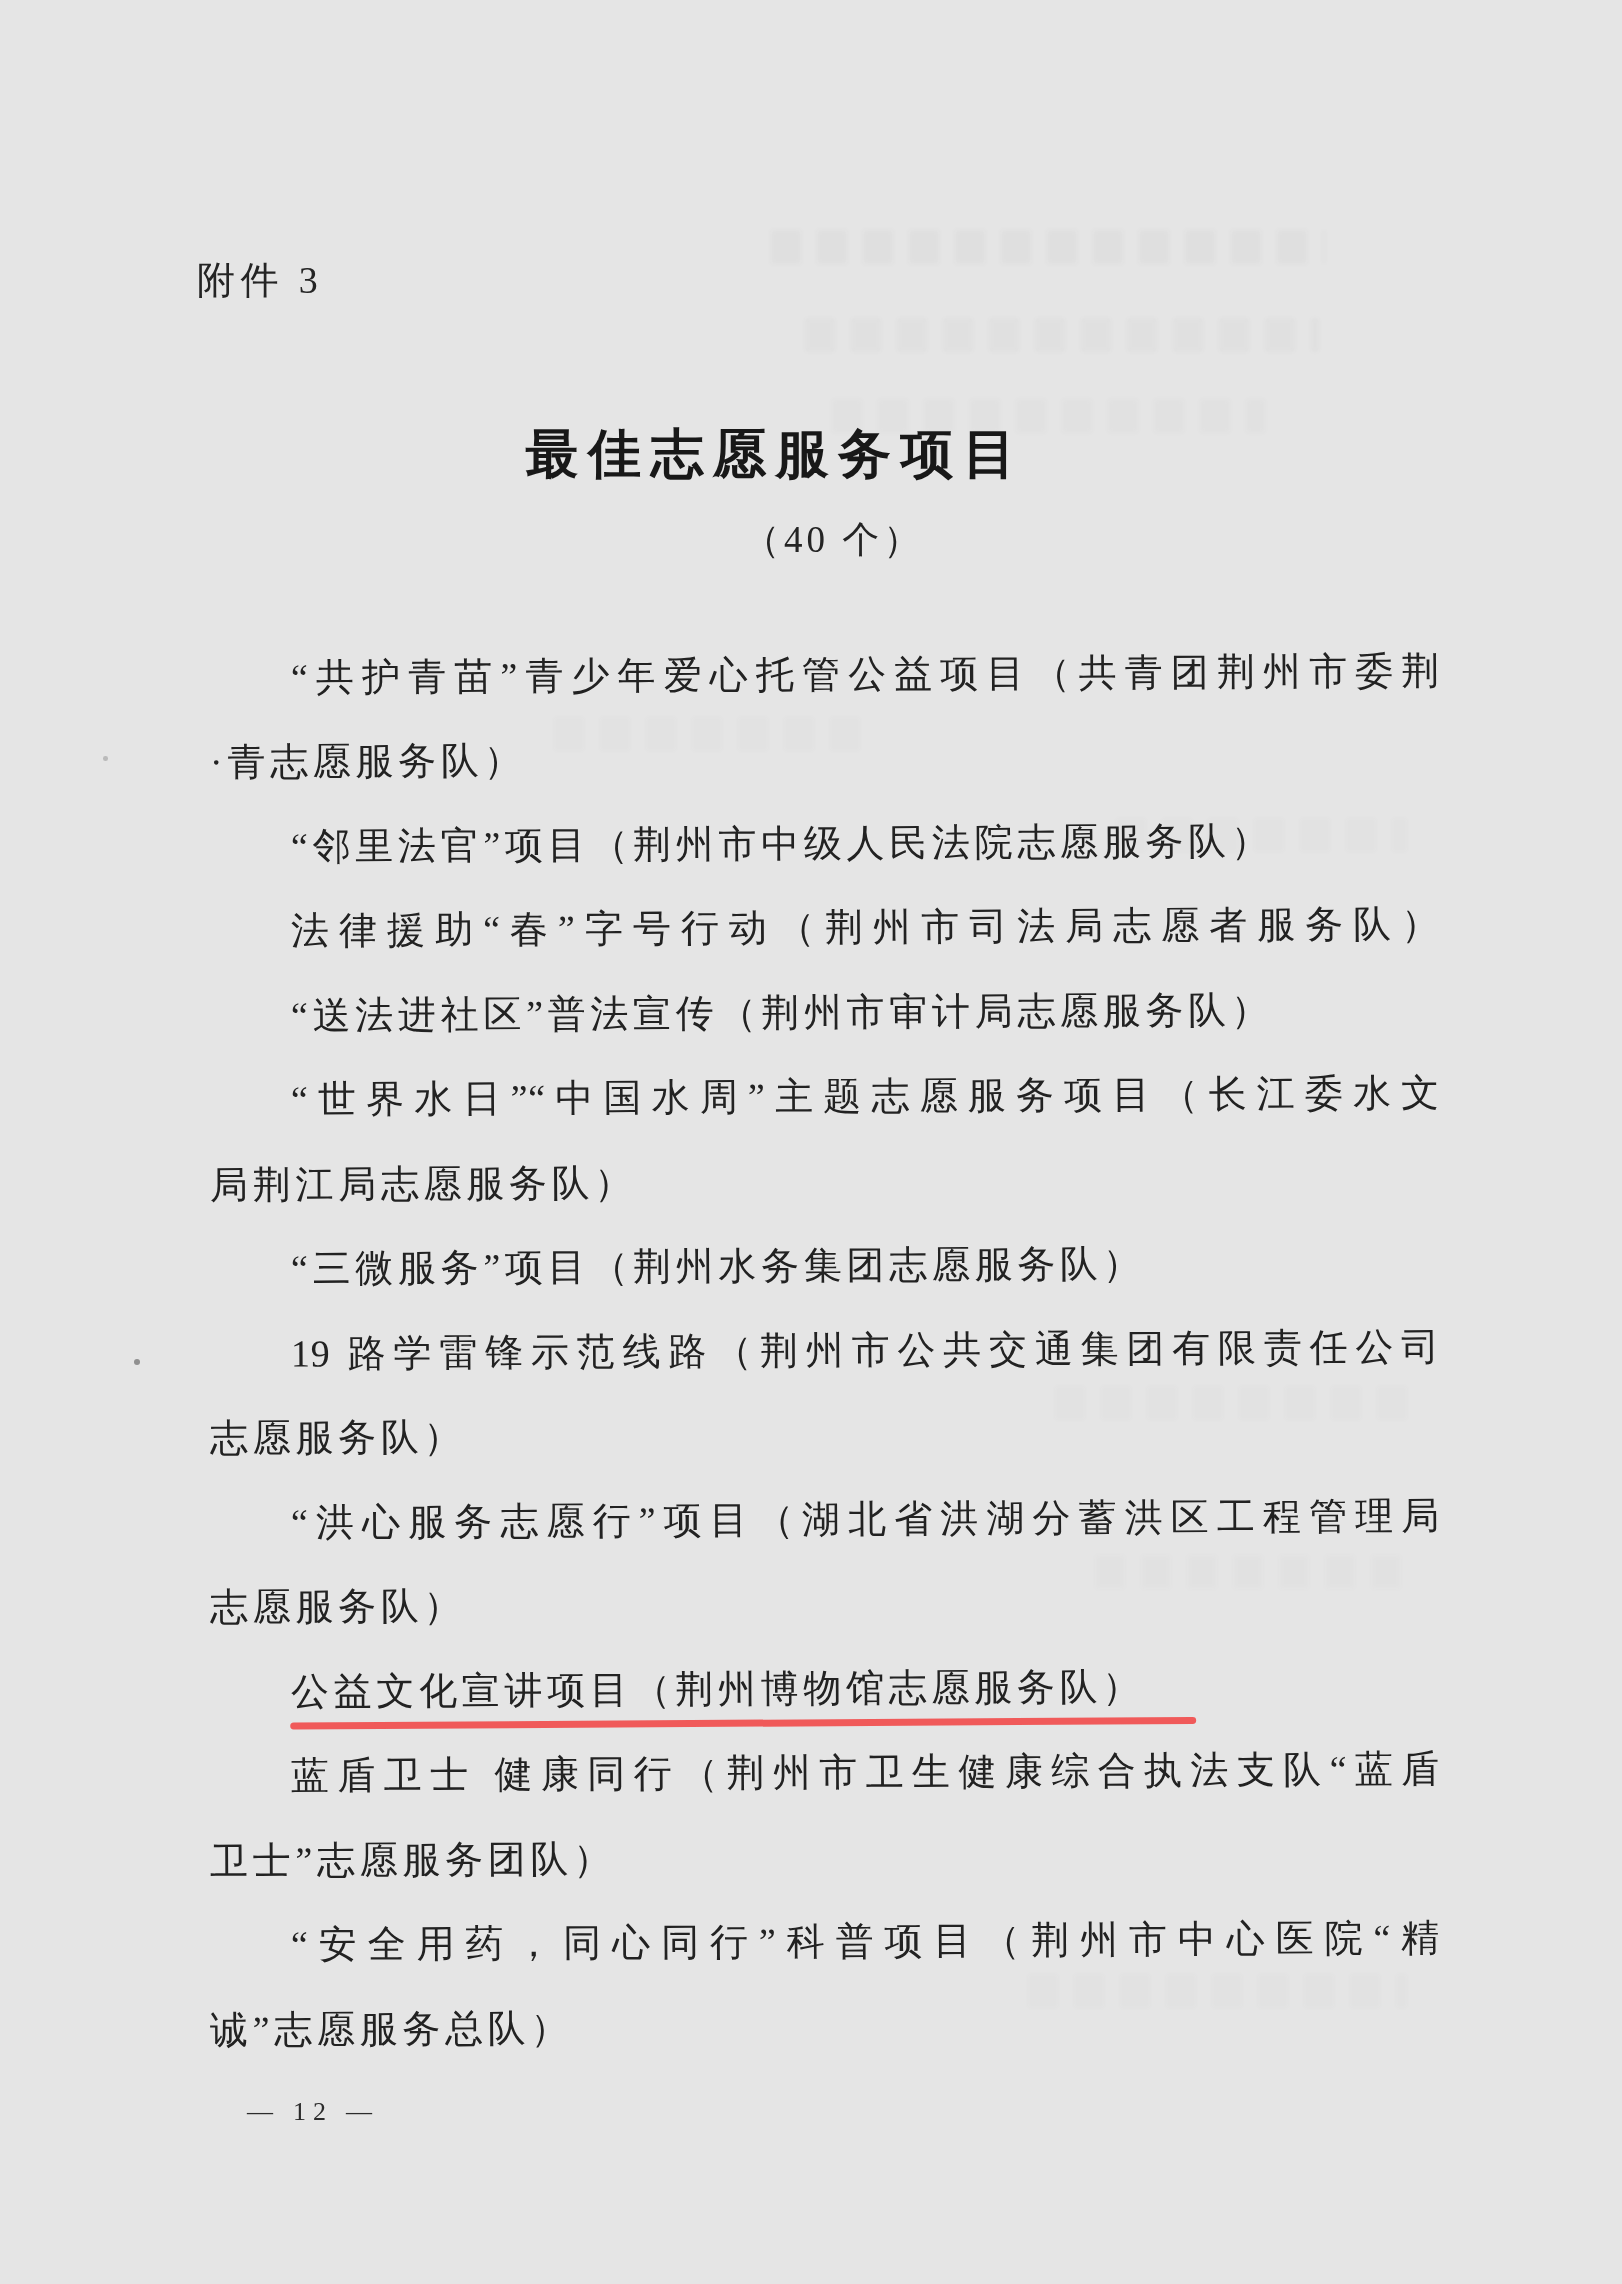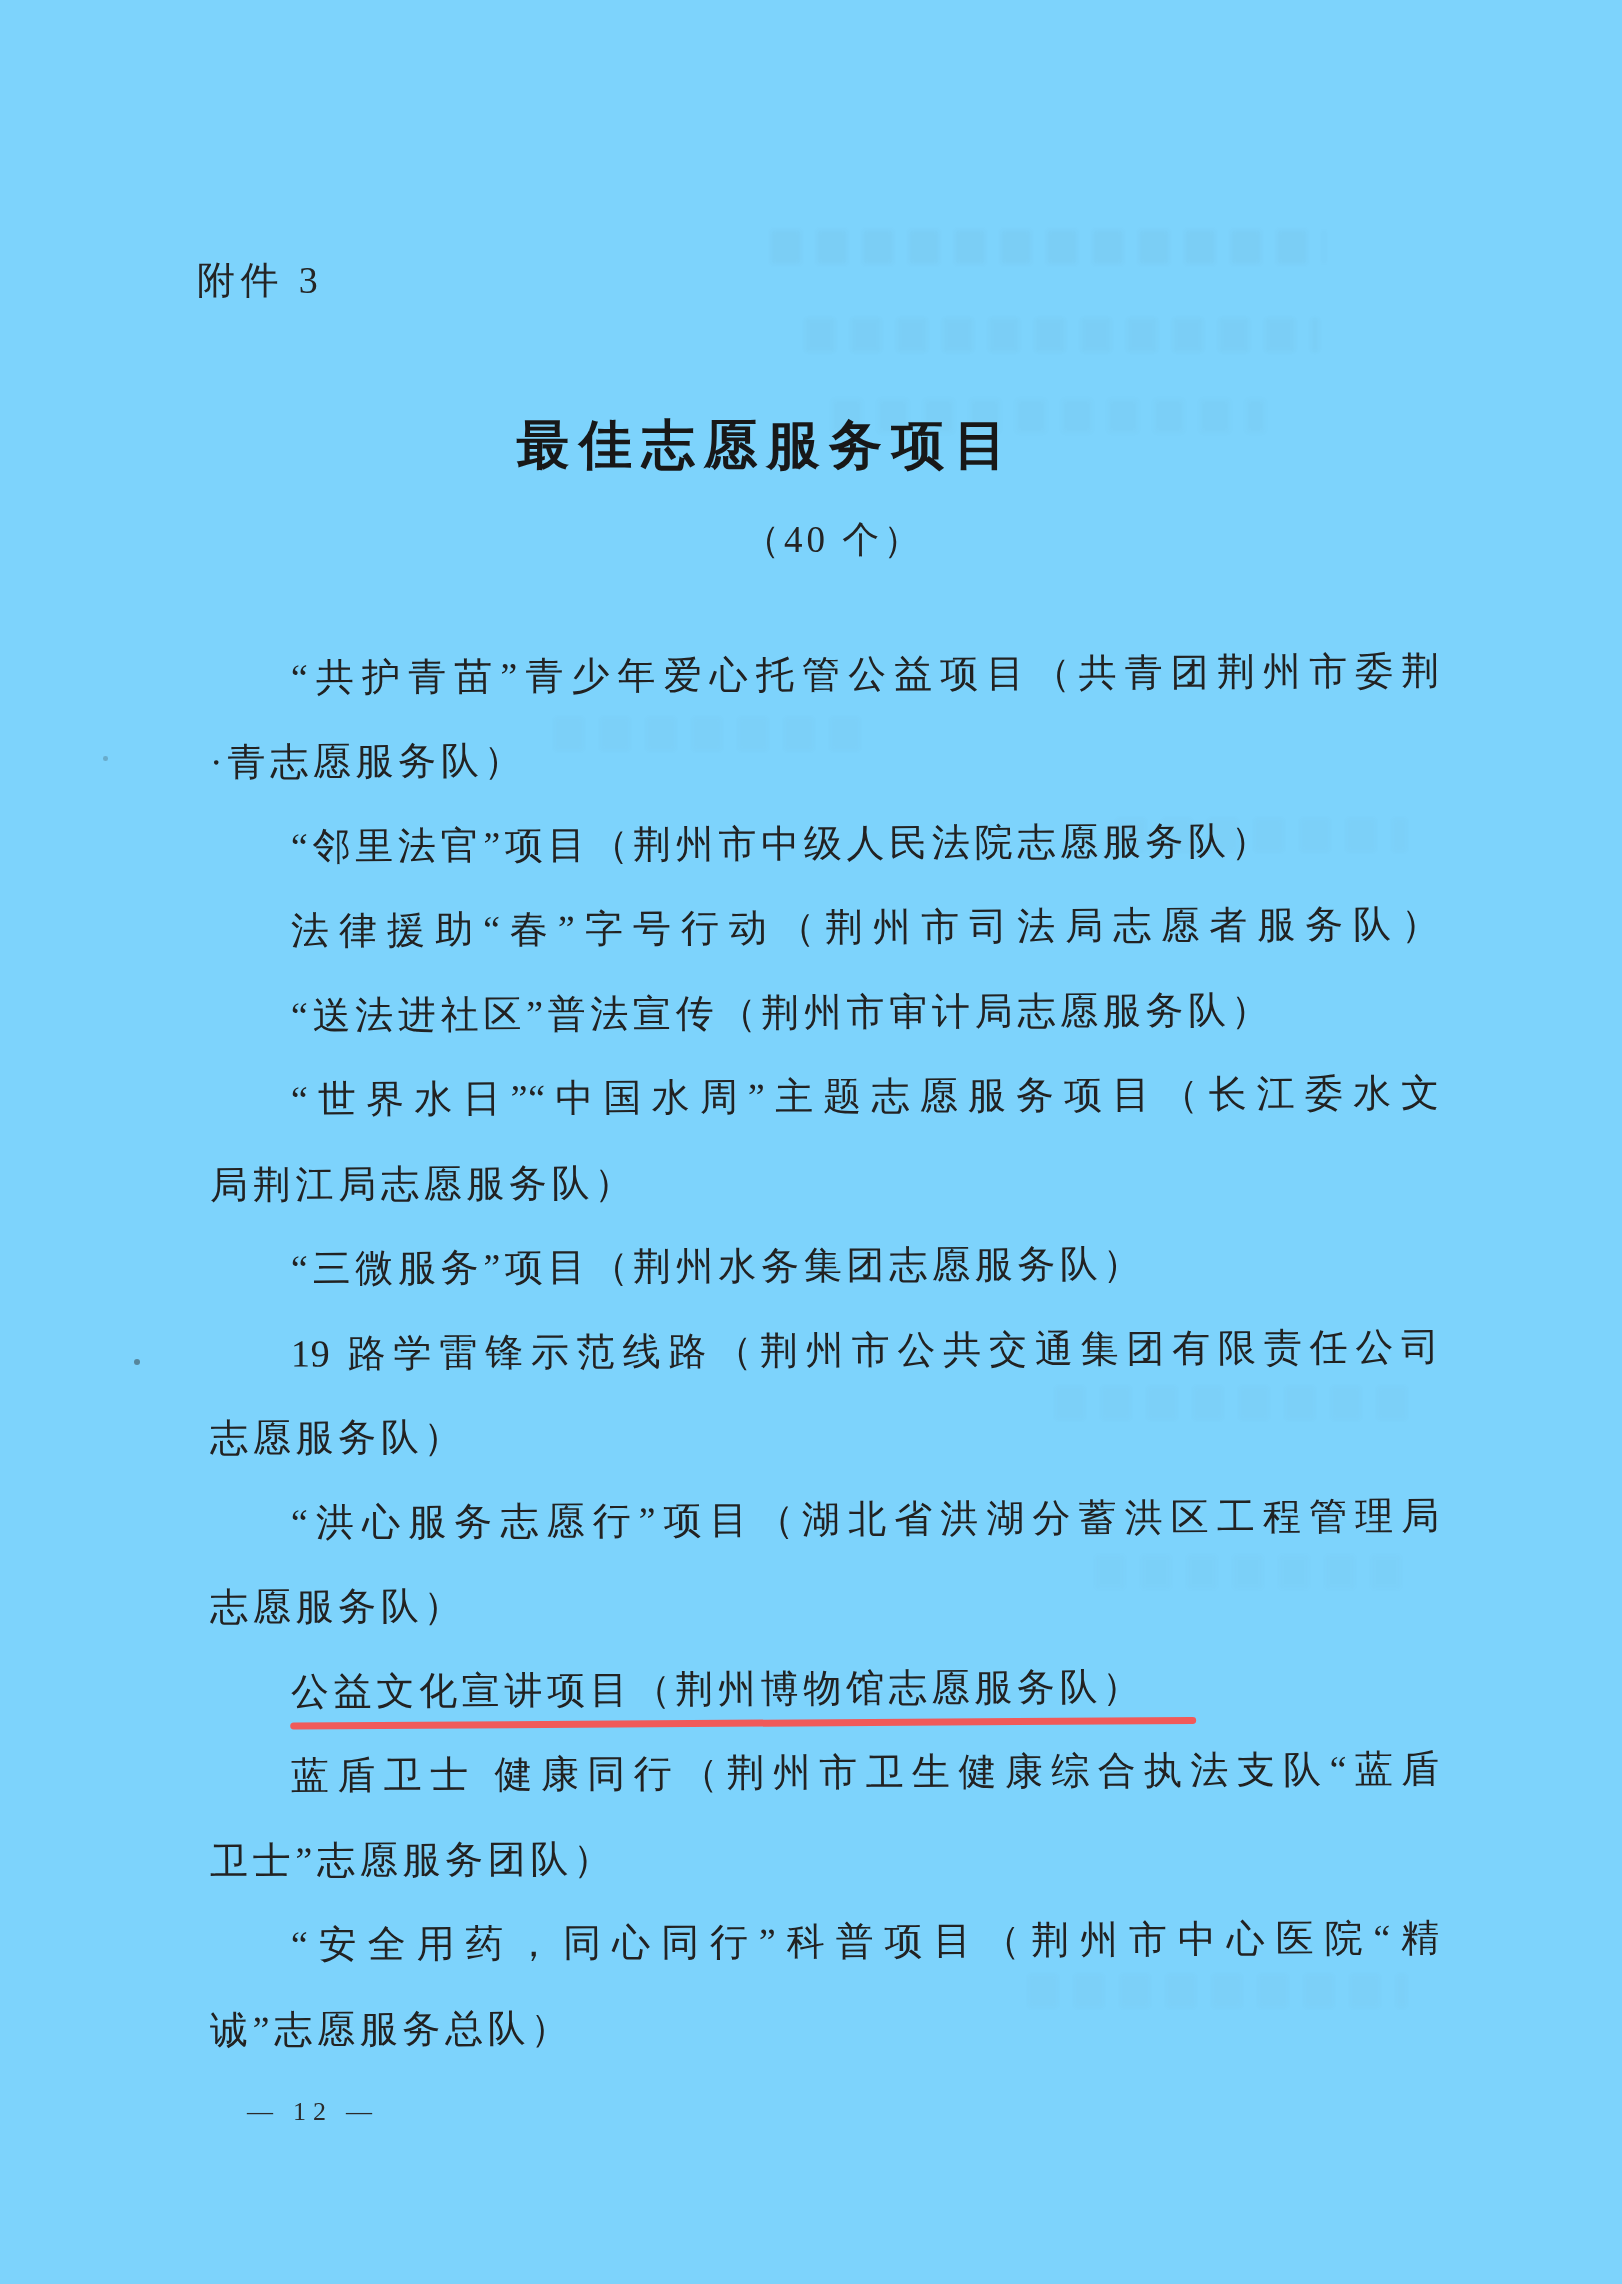--- a/index.html
+++ b/index.html
@@ -1,19 +1,19 @@
 <!DOCTYPE html>
 <html style="font-size:10.8px"><head>
 <meta charset="utf-8">
 <style>
   html,body{margin:0;padding:0;background:#ffffff;}
   .page{
     position:relative;
     width:1623px;height:2284px;
-    background:#7dd3fc;
+    background:#e5e5e5;
     overflow:hidden;
     font-family:"Liberation Serif","DejaVu Serif",serif;
     color:#1f1f1f;
   }
   
   .ghost{
     position:absolute;
     height:34px;
     filter:blur(2.7px);
     opacity:.55;
@@ -24,21 +24,21 @@
   .speck{
     position:absolute;width:6px;height:6px;border-radius:50%;
     background:rgba(40,40,40,.45);filter:blur(0.7px);
   }
   .attachment{
     position:absolute;left:197px;top:258px;
     font-size:38px;line-height:45px;letter-spacing:5.4px;
     color:#242424;
   }
   .title{
-    position:absolute;left:0;top:410px;width:1437px;margin:4px;
+    position:absolute;left:0;top:410px;width:1437px;margin:13px;
     text-align:center;
     font-family:"Liberation Sans","DejaVu Sans",sans-serif;
     font-weight:700;
     font-size:53px;line-height:62px;letter-spacing:9.5px;
     color:#181818;
     padding-left:44px;
   }
   .subtitle{
     position:absolute;left:0;top:518px;width:1623px;
     text-align:center;

